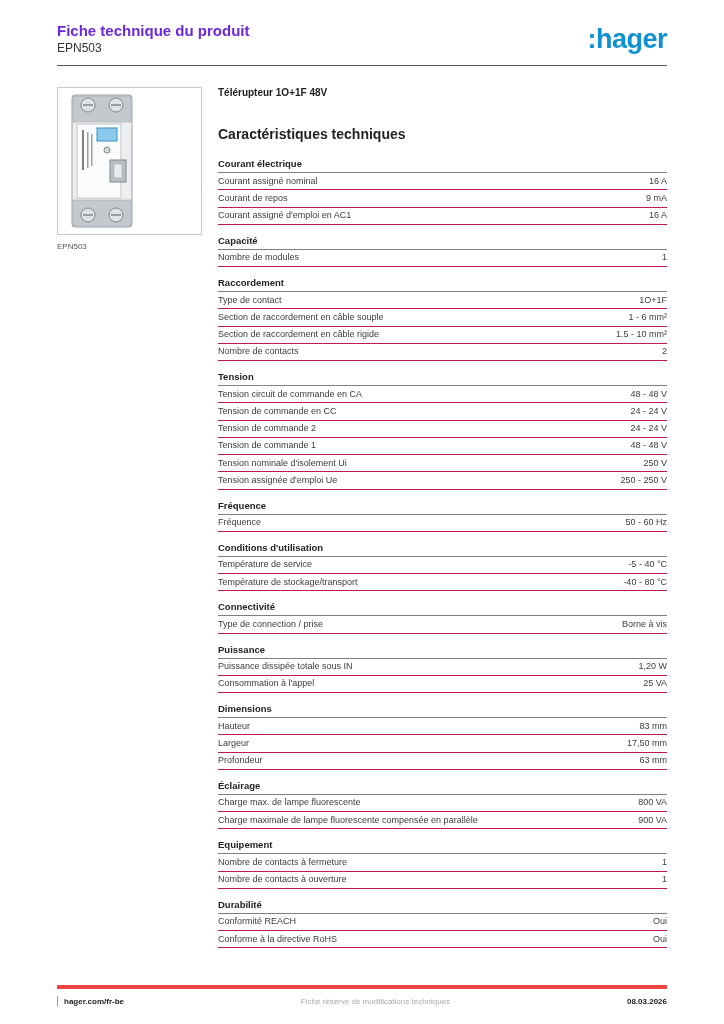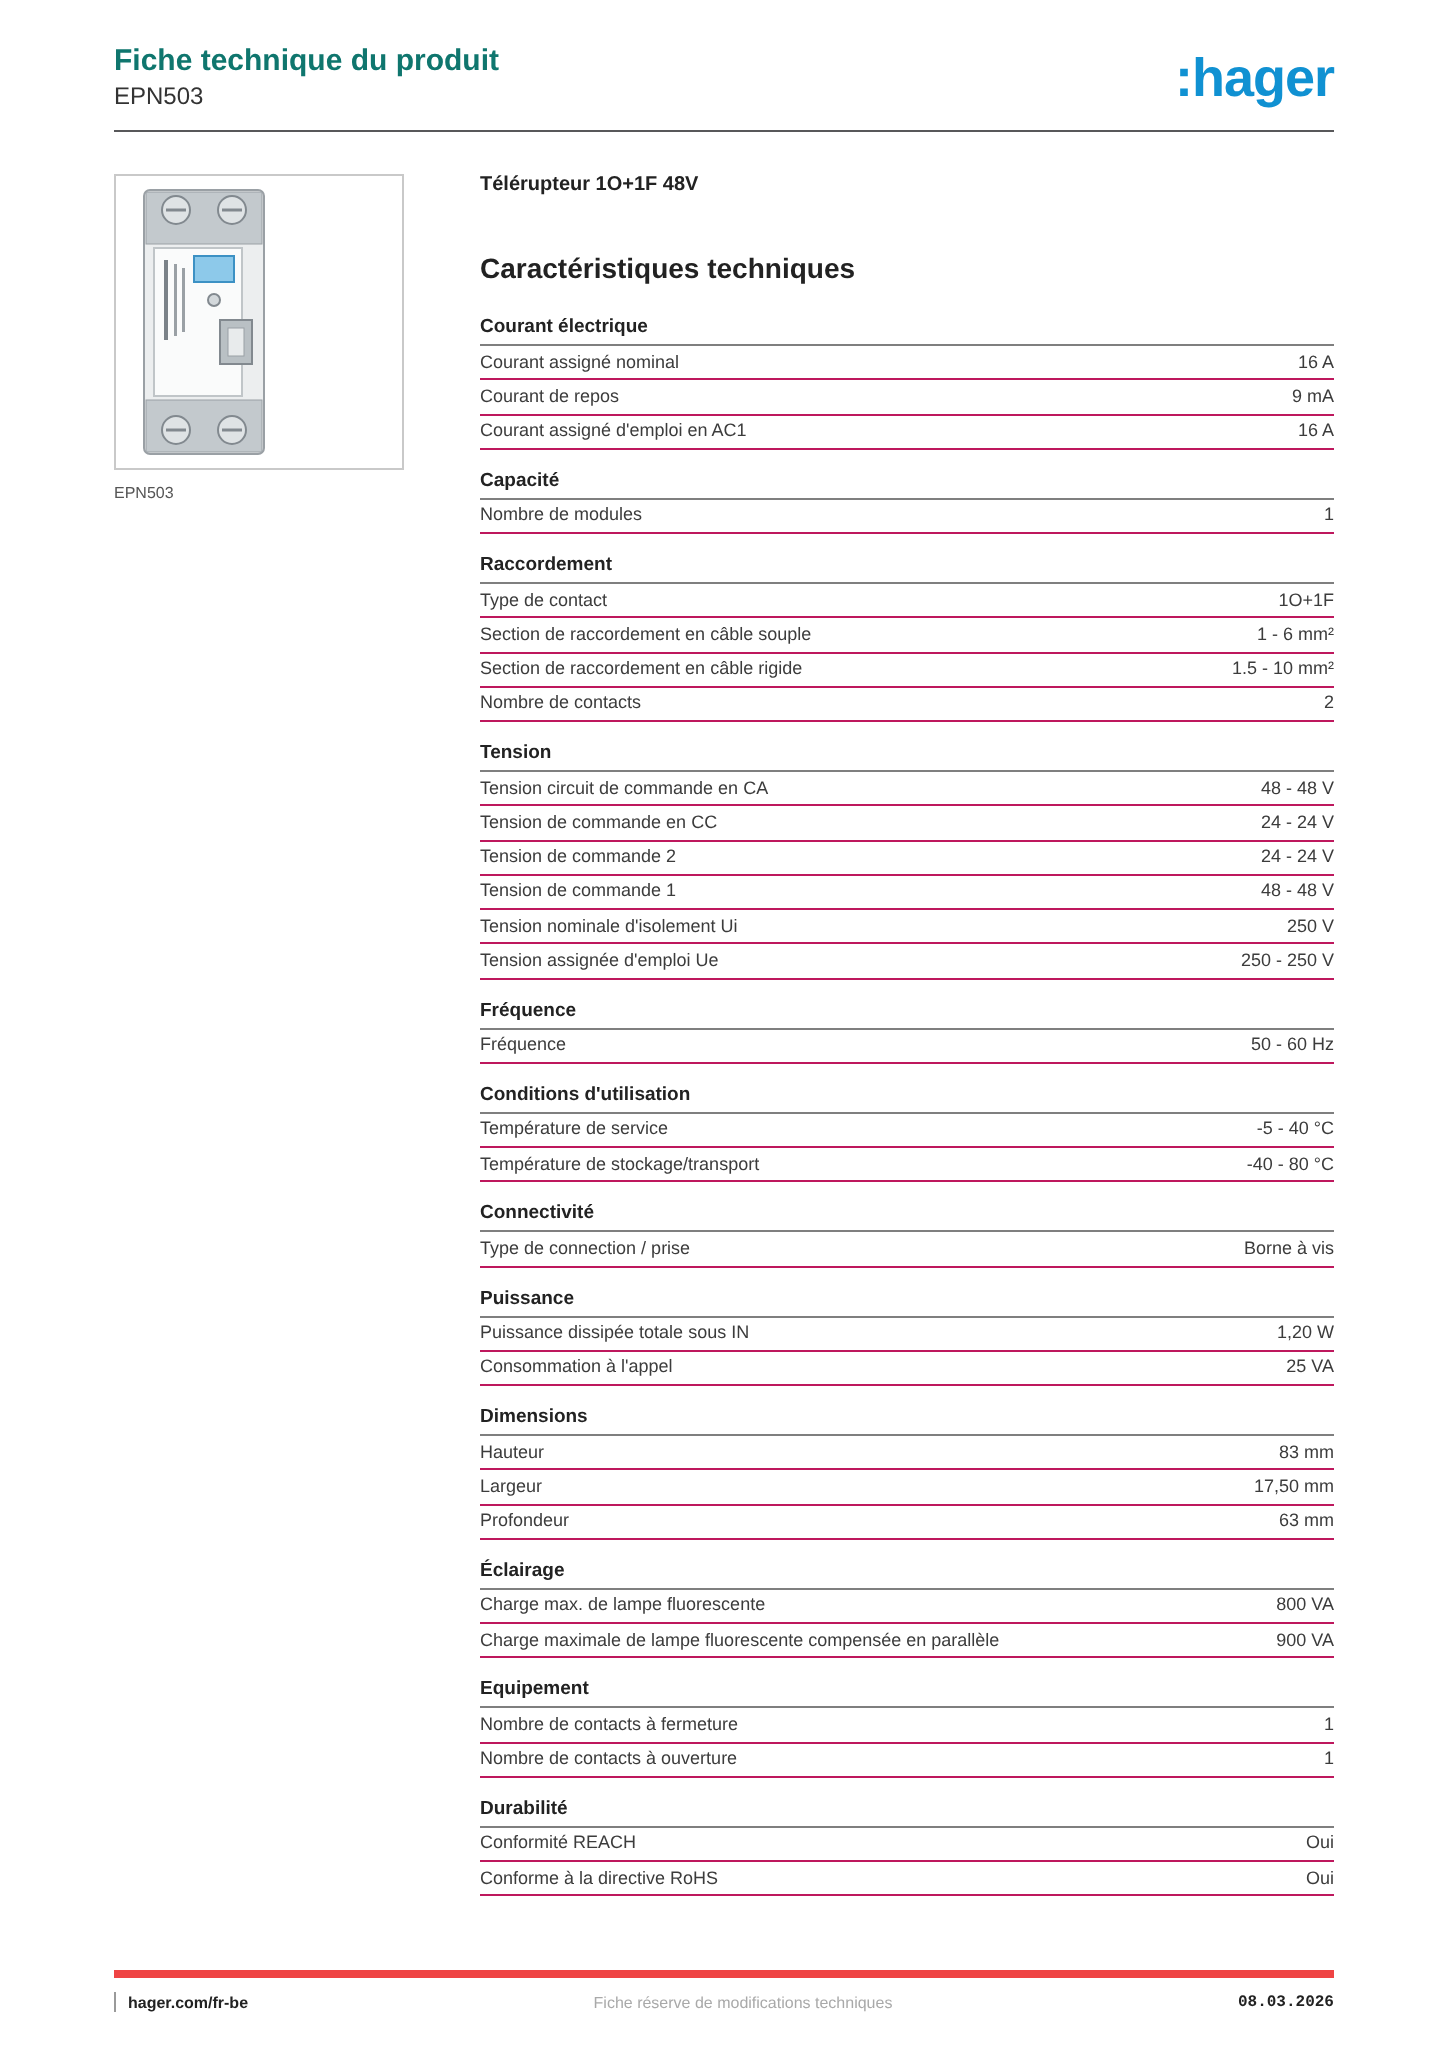--- a/index.html
+++ b/index.html
@@ -4,34 +4,34 @@
 <style>
   html,body { margin:0; padding:0; background:#ffffff; }
   body {
     width:724px; height:1024px; position:relative; overflow:hidden;
     font-family:"Liberation Sans", sans-serif; color:#333;
   }
   .page { position:absolute; inset:0; padding:22px 57px 0 57px; box-sizing:border-box; }
 
   
   .header { display:flex; justify-content:space-between; align-items:flex-start; }
-  .doc-title { font-size:15px; font-weight:bold; color:#0f766e;text-align:right; }
+  .doc-title { font-size:15px; font-weight:bold; color:#6d28d9;text-align:right; }
   .doc-subtitle { font-size:12px; color:#333; margin-top:2px; }
   .logo { font-size:27px; font-weight:bold; letter-spacing:-0.5px; line-height:1; margin-top:4px; }
   .header-rule { border-bottom:1px solid #58585a; margin-top:10px; }
 
   
   .main { display:flex; gap:16px; margin-top:21px; }
   .left-col { width:145px; flex:0 0 145px; }
   .product-image-frame {
     width:143px; height:146px; border:1px solid #c9c9c9; background:#fff;
     display:flex; align-items:center; justify-content:flex-start;
   }
   .image-caption { font-size:8px; color:#555; margin-top:7px; }
-  .right-col { flex:1; min-width:0;margin-left:22px; }
+  .right-col { flex:1; min-width:0; }
 
   .product-name { font-size:10px; font-weight:bold; color:#222; margin-bottom:28px; }
   .characteristics-heading { font-size:14px; font-weight:bold; color:#222; margin-bottom:16px; }
 
   
   .section { margin-bottom:10px; }
   .section-title {
     font-size:9.5px; font-weight:bold; color:#222;
     padding-bottom:3px; border-bottom:1px solid #7f7f7f;
   }
@@ -46,21 +46,21 @@
   
   .footer {
     position:absolute; left:57px; right:57px; bottom:18px;
     border-top:4px solid #ef4444; padding-top:7px;
     display:flex; justify-content:space-between; align-items:center;
     font-size:8px;
   }
   .footer-left { display:flex; align-items:center; gap:6px; font-weight:bold; color:#222; }
   .footer-bar { display:inline-block; width:1px; height:10px; background:#9a9a9a; }
   .footer-center { color:#a9a9a9; }
-  .footer-right { font-weight:bold; color:#222;font-family:Liberation Mono, monospace; }
+  .footer-right { font-weight:bold; color:#222; }
 </style>
 </head>
 <body>
 
 <div class="page">
 
   <div class="header">
     <div class="header-text">
       <div class="doc-title">Fiche technique du produit</div>
       <div class="doc-subtitle">EPN503</div>

